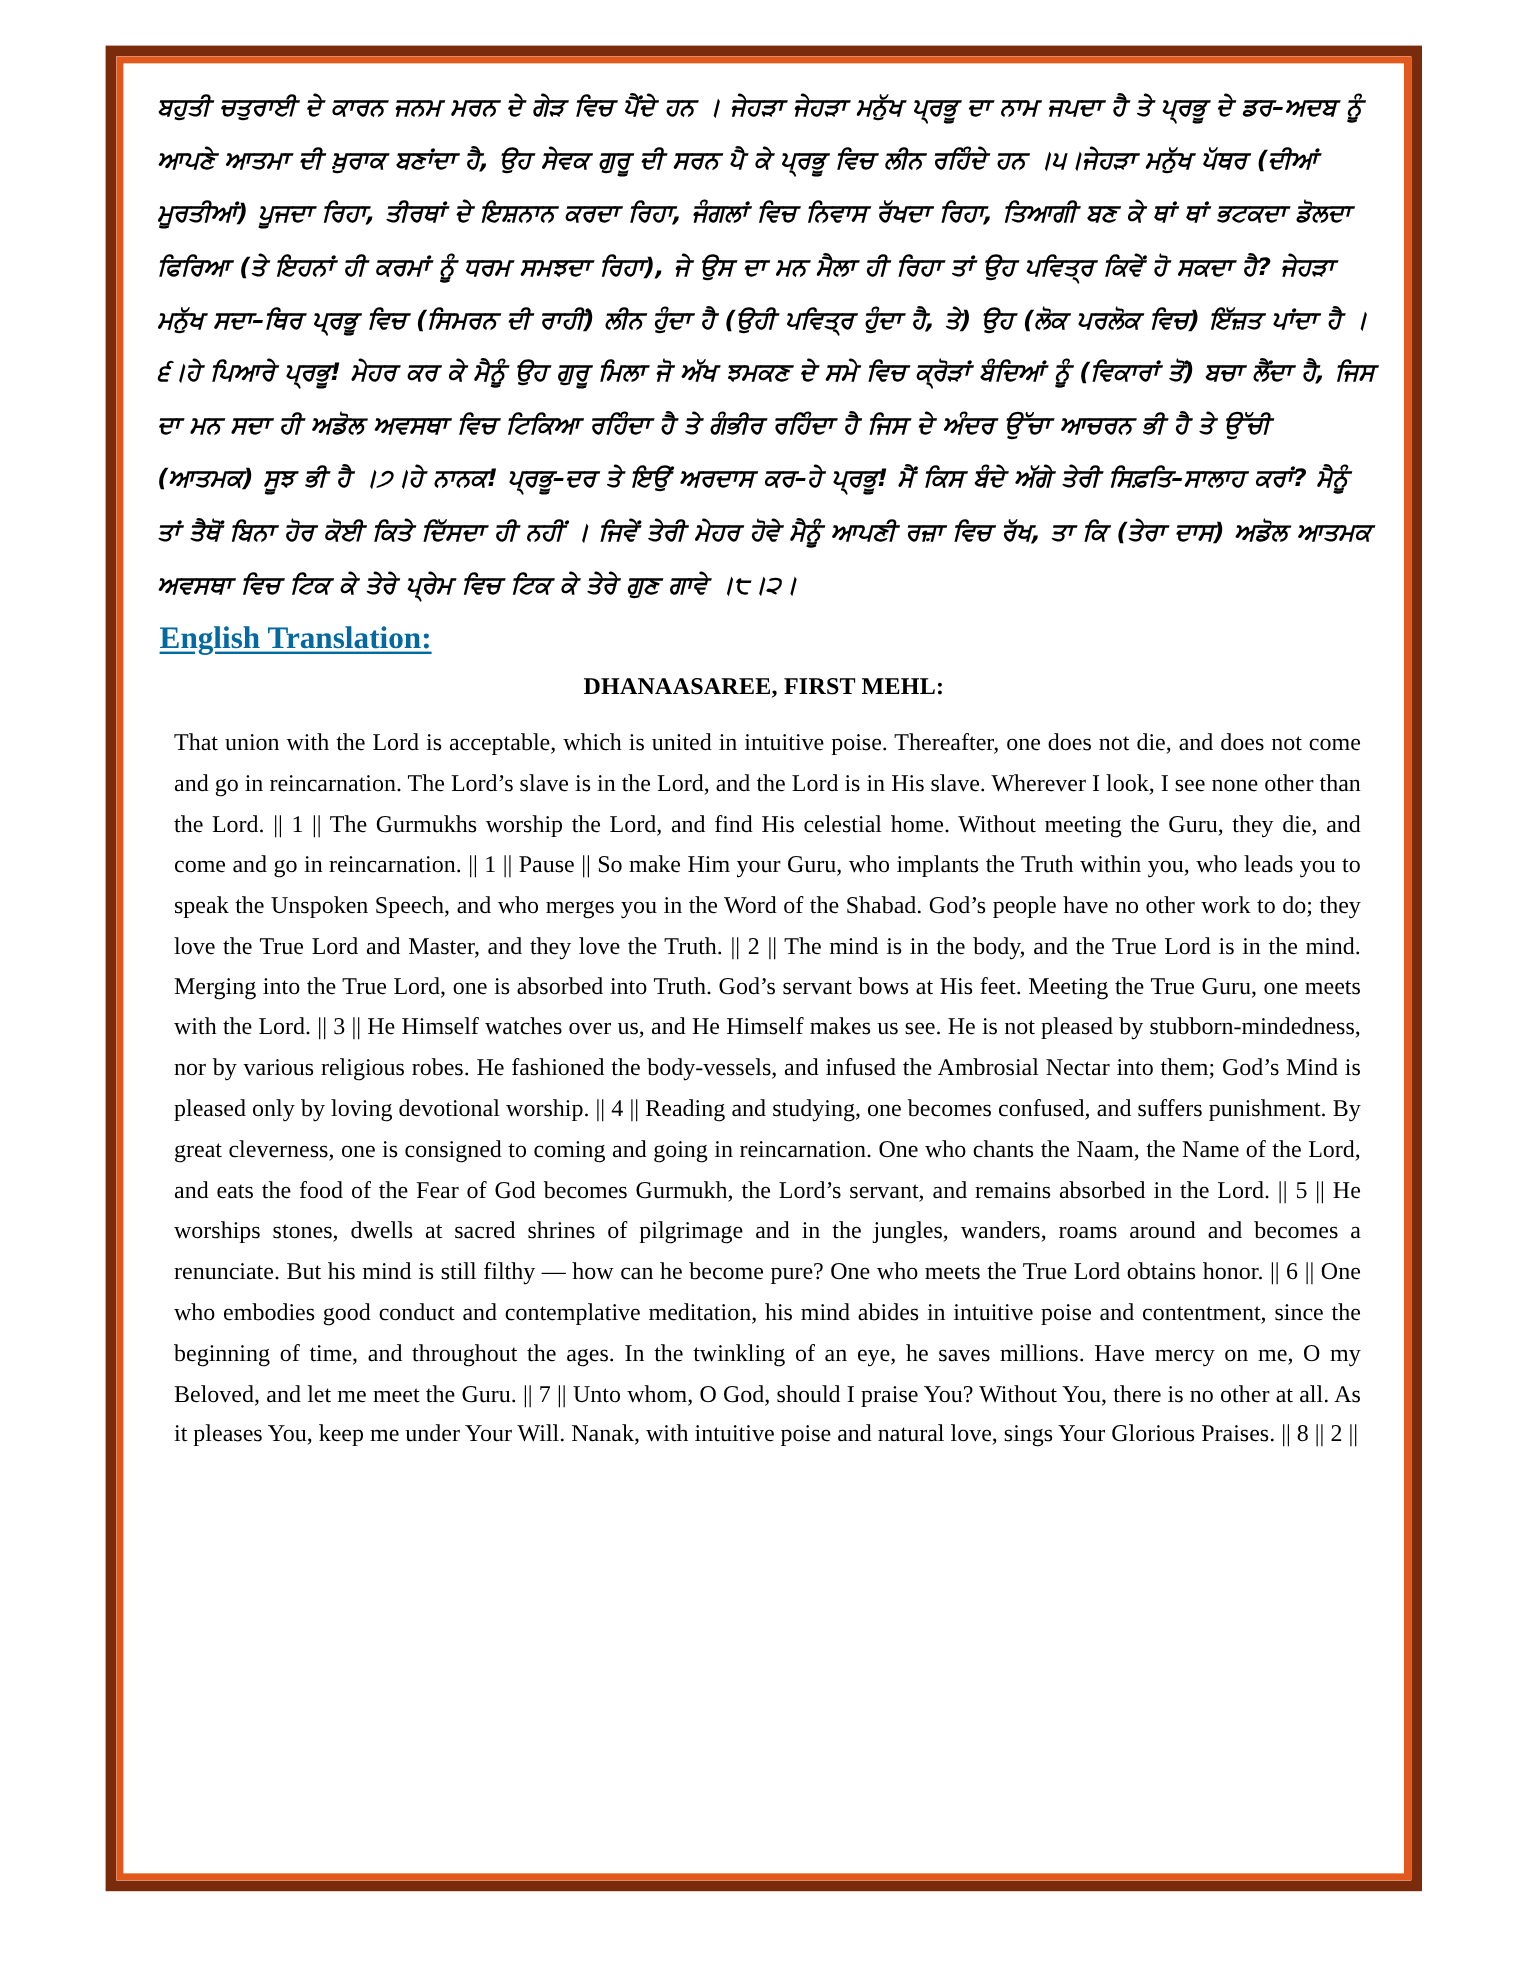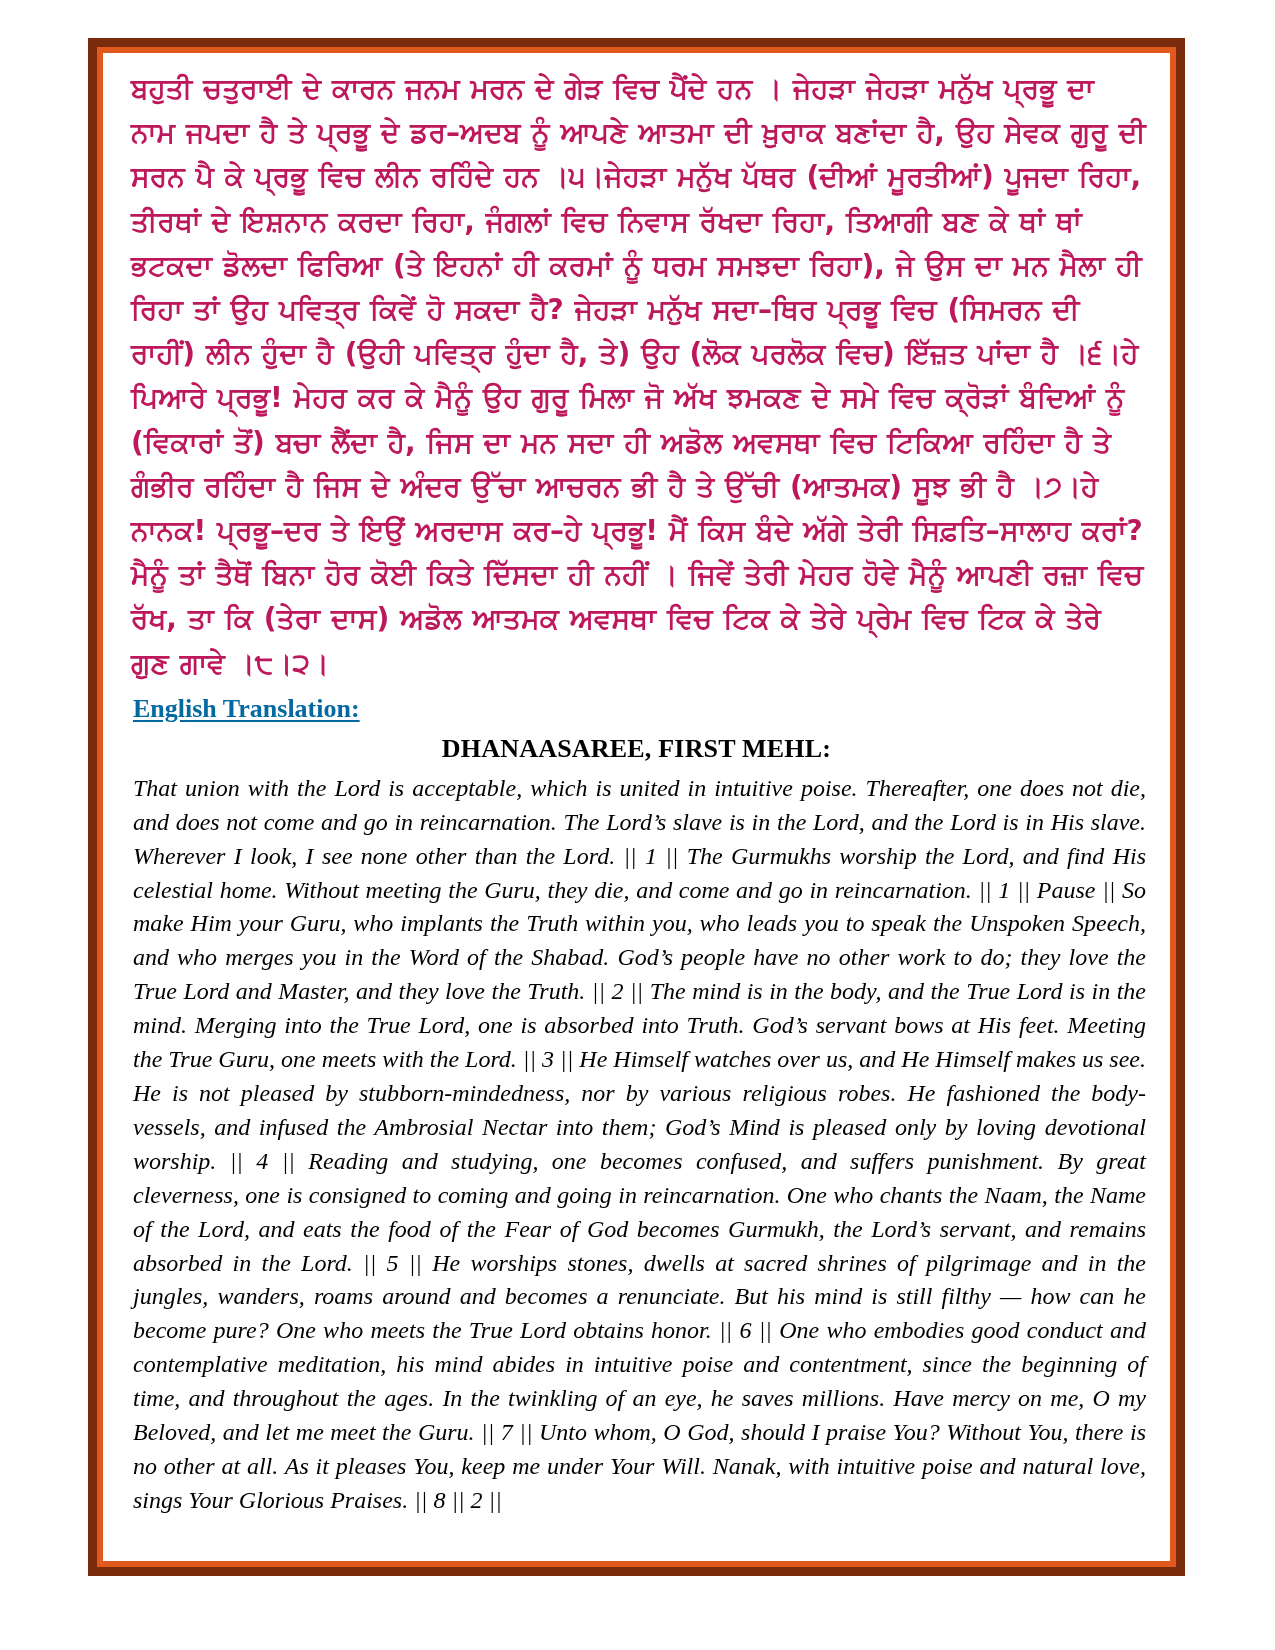--- a/index.html
+++ b/index.html
@@ -39,29 +39,30 @@
     box-sizing: border-box;
     padding: 14px 20px 10px 20px;
     background: #ffffff;
     overflow: hidden;
   }
 
   
   .gurmukhi-block {
     font-family: "DejaVu Sans", "Liberation Sans", sans-serif;
     font-weight: bold;
-    font-size: 28px;
+    font-size: 20px;
     line-height: 44.2px;
-    color: #be185d;
+    color: #000000;
     text-align: justify;
     text-justify: inter-word;
     letter-spacing: 0.1px;
     margin: 0 0 2px 0;
     padding: 0 4px 0 8px;
     word-spacing: 1px;
+    font-style: italic;
   }
   .gurmukhi-block > p {
     margin: 0;
     text-align: justify;
   }
   .gurmukhi-block > p:last-child {
     text-align: left;
   }
 
   
@@ -74,40 +75,39 @@
     text-decoration: underline;
     text-underline-offset: 3px;
     display: inline-block;
     margin: 4px 0 2px 10px;
   }
 
   
   .shabad-title {
     font-family: "Liberation Serif", "DejaVu Serif", serif;
     font-weight: bold;
-    font-size: 26px;
+    font-size: 20px;
     line-height: 38px;
     color: #000000;
     text-align: center;
     margin: 2px 0 4px 0;
     letter-spacing: 0.2px;
   }
 
   
   .english-body {
     font-family: "Liberation Serif", "DejaVu Serif", serif;
-    font-size: 24px;
+    font-size: 20px;
     line-height: 33.9px;
     color: #000000;
     text-align: justify;
     text-justify: inter-word;
-    margin: 0;
+    margin: 12px;
     padding: 0 4px 0 10px;
     hyphens: none;
-    font-style: italic;
   }
 
   
   .footer-date {
     font-family: "Liberation Serif", "DejaVu Serif", serif;
     font-weight: bold;
     font-size: 25.5px;
     line-height: 34px;
     color: #000000;
     text-align: center;

